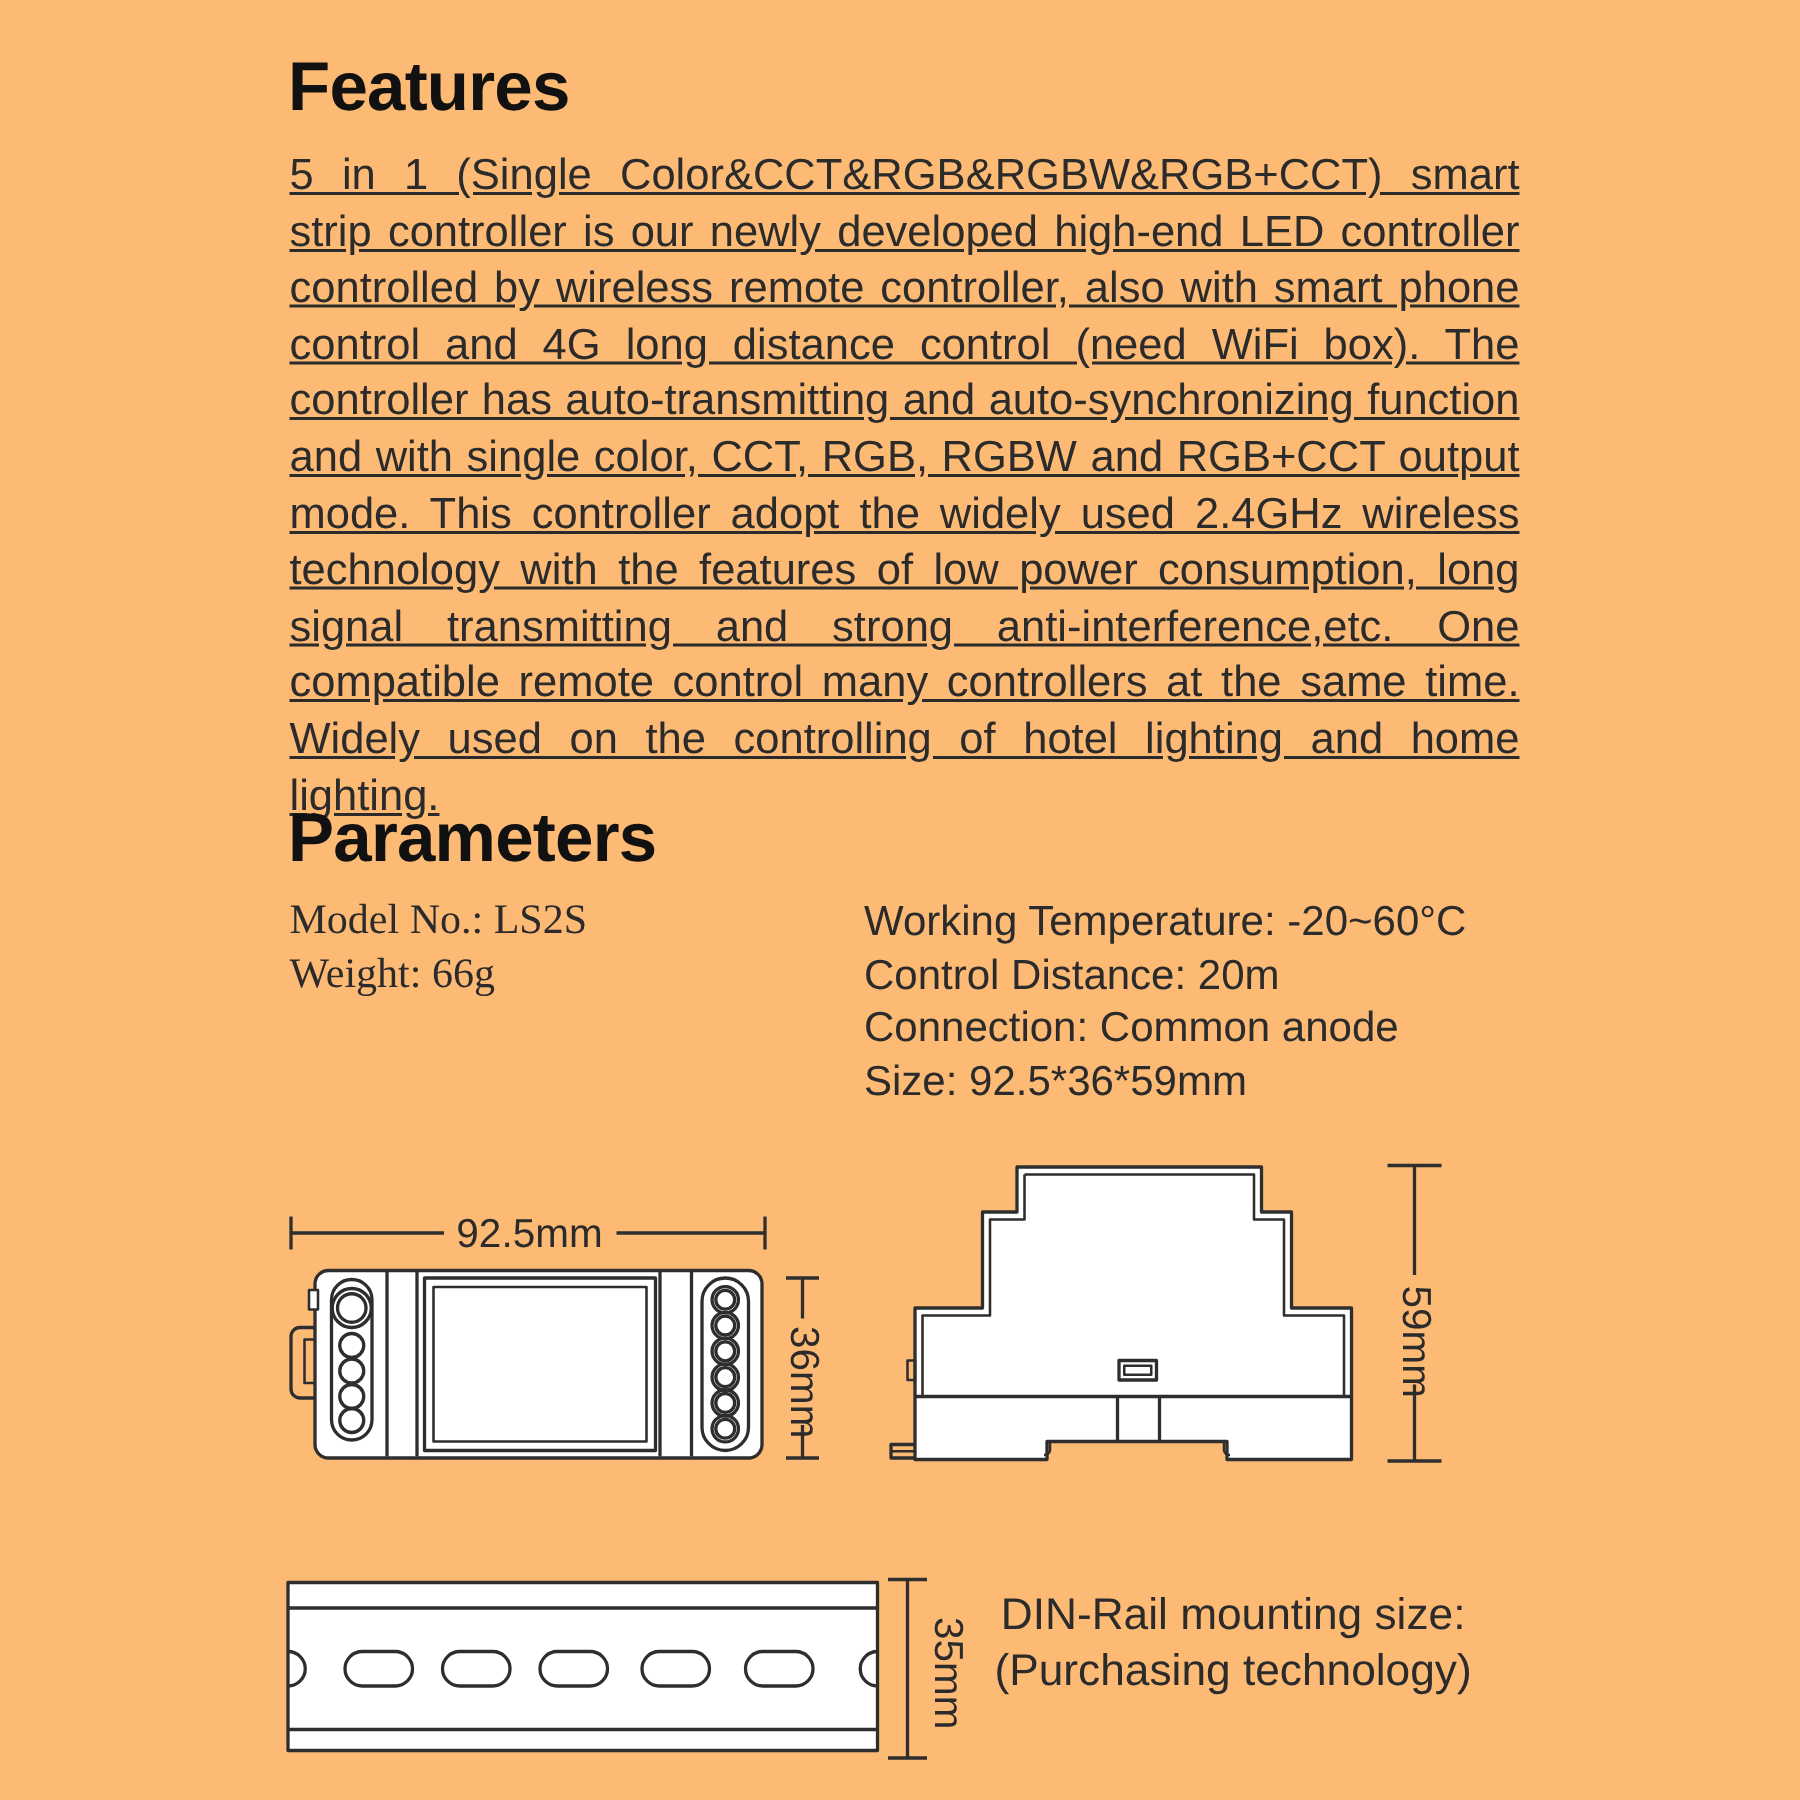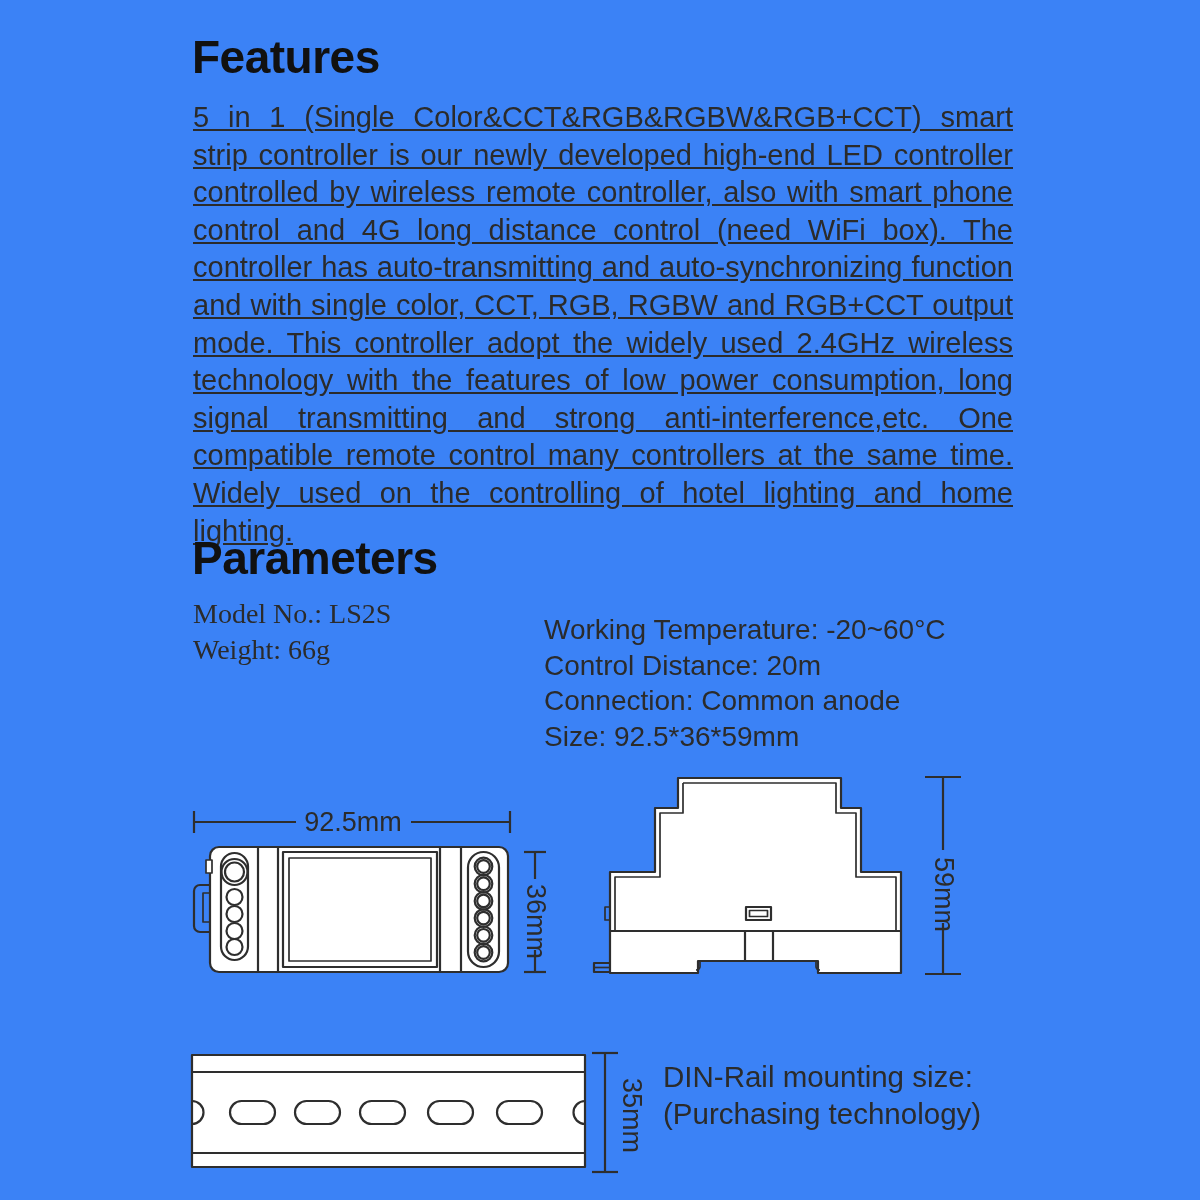--- a/index.html
+++ b/index.html
@@ -4,21 +4,21 @@
 <style>
   html, body {
     margin: 0;
     padding: 0;
     background: #ffffff;
   }
   .page {
     position: relative;
     width: 1200px;
     height: 1200px;
-    background: #3b82f6;
+    background: #fdba74;
     font-family: "Liberation Sans", sans-serif;
     color: #2b2b2b;
     overflow: hidden;
   }
   .section-title {
     position: absolute;
     left: 192px;
     margin: 0;
     font-size: 46px;
     font-weight: 700;
@@ -40,21 +40,21 @@
     text-decoration: underline;
   }
   .param-col {
     position: absolute;
     top: 596px;
     font-size: 28px;
     line-height: 35.5px;
     color: #2b2b2b;
   }
   #param-col-left { left: 193px; width: 360px; font-family: Liberation Serif, serif; }
-  #param-col-right { left: 544px; width: 440px; margin-top: 16px; }
+  #param-col-right { left: 576px; width: 440px; }
   .diagram { position: absolute; }
   #top-view-diagram   { left: 180px; top: 795px;  width: 395px; height: 215px; }
   #side-view-diagram  { left: 588px; top: 760px;  width: 400px; height: 230px; }
   #din-rail-diagram   { left: 185px; top: 1045px; width: 475px; height: 150px; }
   svg .stroke {
     stroke: #2e2e2e;
     fill: none;
     stroke-width: 2.2;
     stroke-linejoin: round;
     stroke-linecap: butt;
@@ -66,20 +66,21 @@
     fill: #2b2b2b;
     font-size: 27px;
   }
   .din-note {
     position: absolute;
     left: 663px;
     top: 1059px;
     font-size: 29.5px;
     line-height: 36.5px;
     color: #2b2b2b;
+    text-align: center;
   }
 </style>
 </head>
 <body>
 
 <div class="page">
 
   <h1 class="section-title" id="features-title">Features</h1>
 
   <p class="features-body">5 in 1 (Single Color&amp;CCT&amp;RGB&amp;RGBW&amp;RGB+CCT) smart strip controller is our newly developed high-end LED controller controlled by wireless remote controller, also with smart phone control and 4G long distance control (need WiFi box). The controller has auto-transmitting and auto-synchronizing function and with single color, CCT, RGB, RGBW and RGB+CCT output mode. This controller adopt the widely used 2.4GHz wireless technology with the features of low power consumption, long signal transmitting and strong anti-interference,etc. One compatible remote control many controllers at the same time. Widely used on the controlling of hotel lighting and home lighting.</p>

